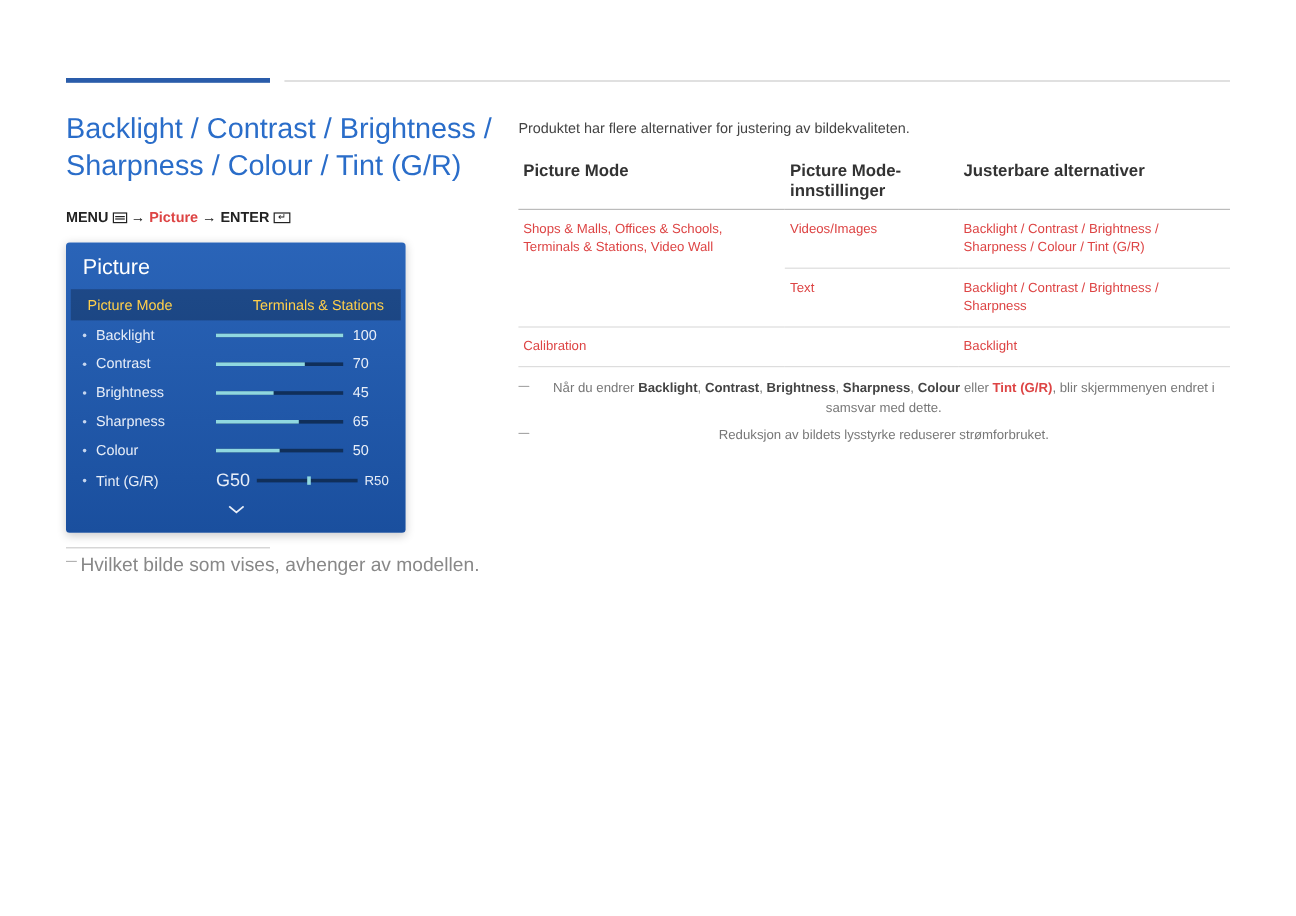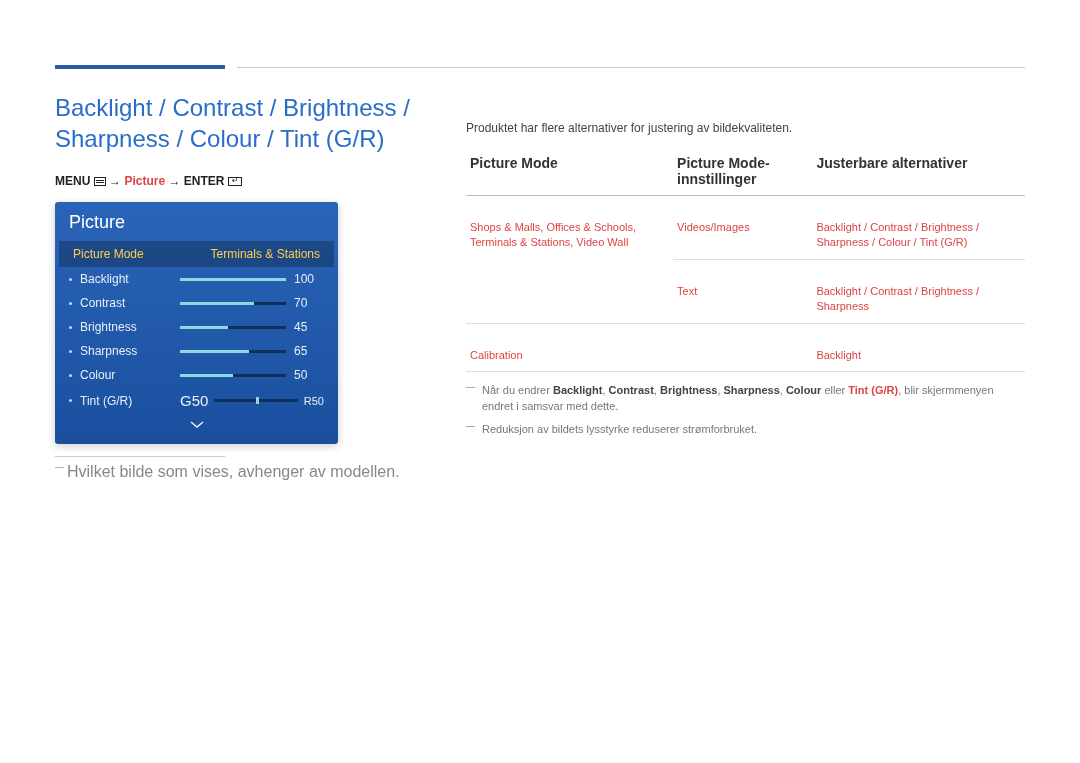--- a/index.html
+++ b/index.html
@@ -157,23 +157,22 @@
     content: "―";
     position: absolute;
     left: 0;
     top: -1px;
     font-size: 9px;
   }
 
   .right-col {
     position: absolute;
     top: 100px;
-    left: 466px;
+    left: 432px;
     right: 55px;
-    margin-top: 21px;
   }
   .intro {
     font-size: 12px;
     color: #444;
     margin-bottom: 14px;
   }
   .tbl {
     width: 100%;
     border-collapse: collapse;
     font-size: 12px;
@@ -181,32 +180,33 @@
   .tbl th {
     text-align: left;
     font-size: 14px;
     font-weight: bold;
     color: #333;
     padding: 6px 8px 8px 4px;
     border-bottom: 1px solid #bbb;
     vertical-align: top;
   }
   .tbl td {
-    padding: 24px 8px 8px 4px;
+    padding: 9px 8px 8px 4px;
     border-bottom: 1px solid #ddd;
     vertical-align: top;
     color: #d44;
     font-size: 11px;
     line-height: 1.4;
   }
   .notes {
     margin-top: 10px;
     font-size: 11px;
     color: #777;
     line-height: 1.5;
+    text-align: center;
   }
   .note-item {
     position: relative;
     padding-left: 16px;
     margin-bottom: 6px;
   }
   .note-item::before {
     content: "―";
     position: absolute;
     left: 0;

